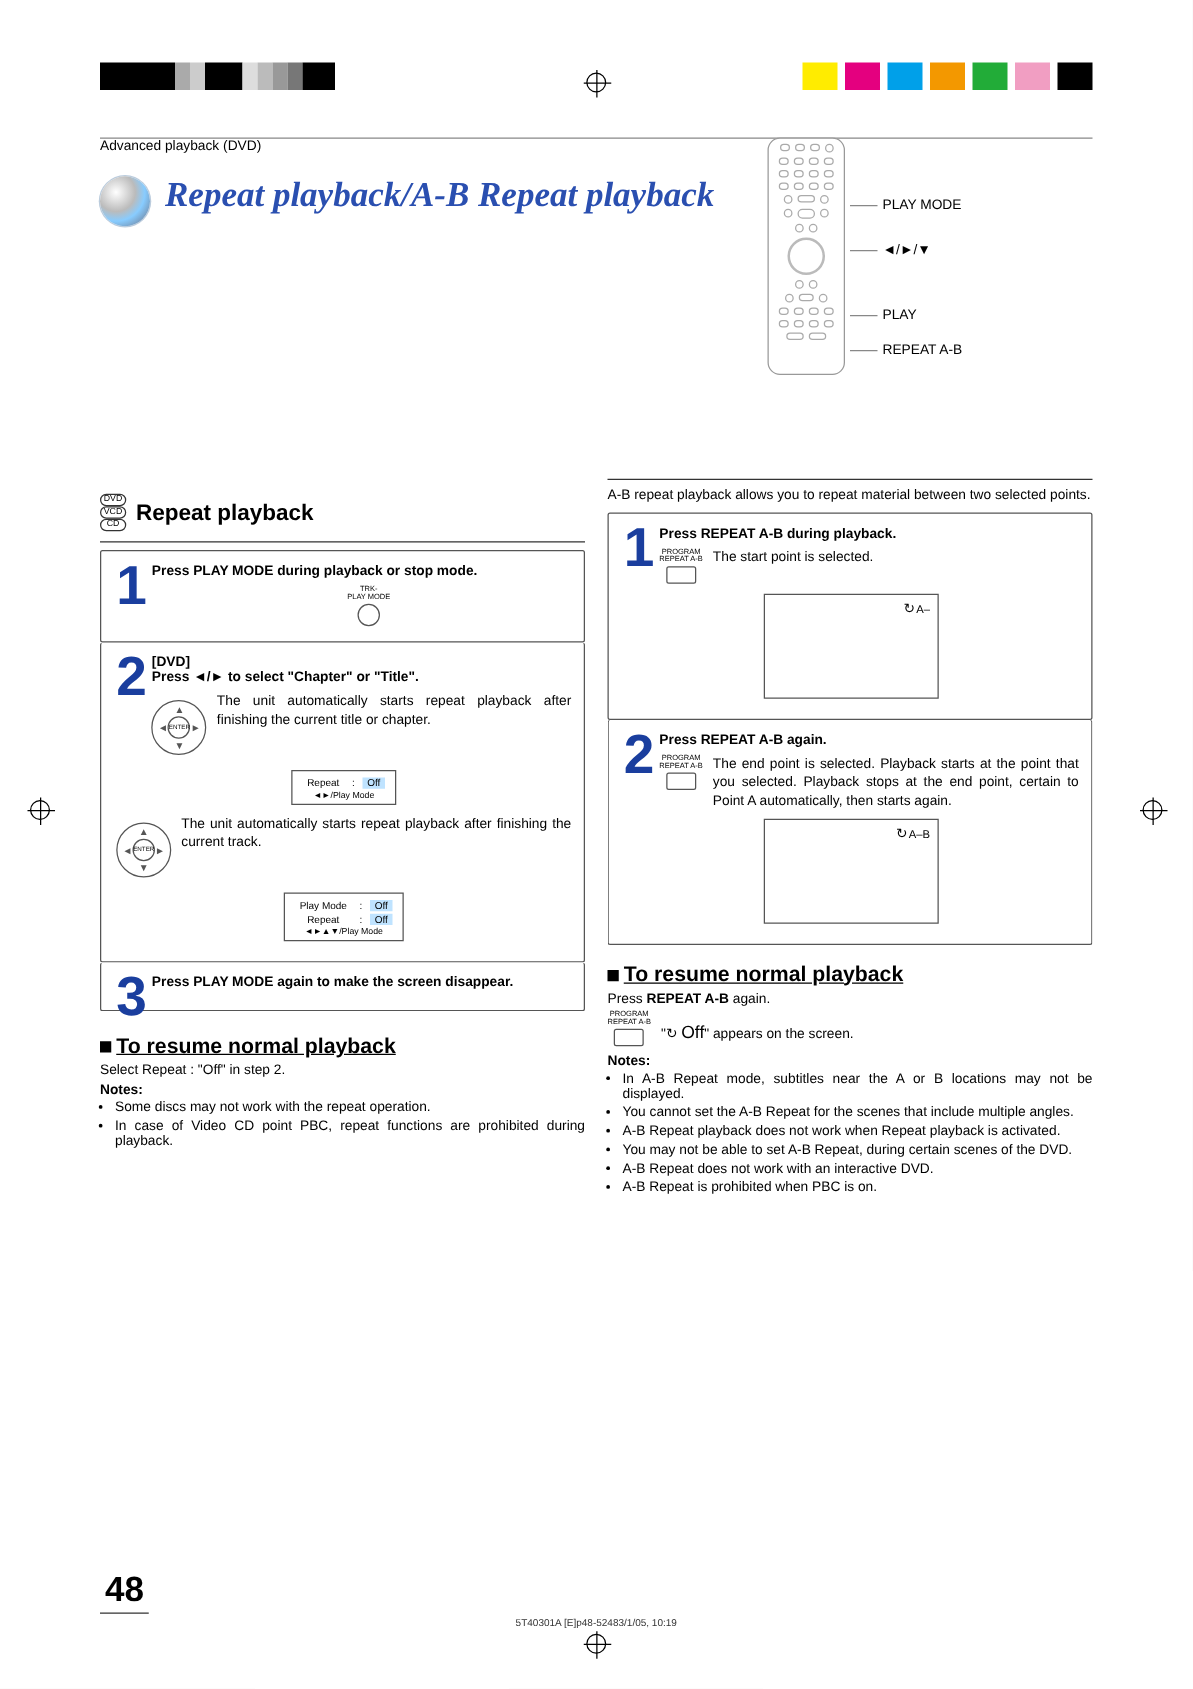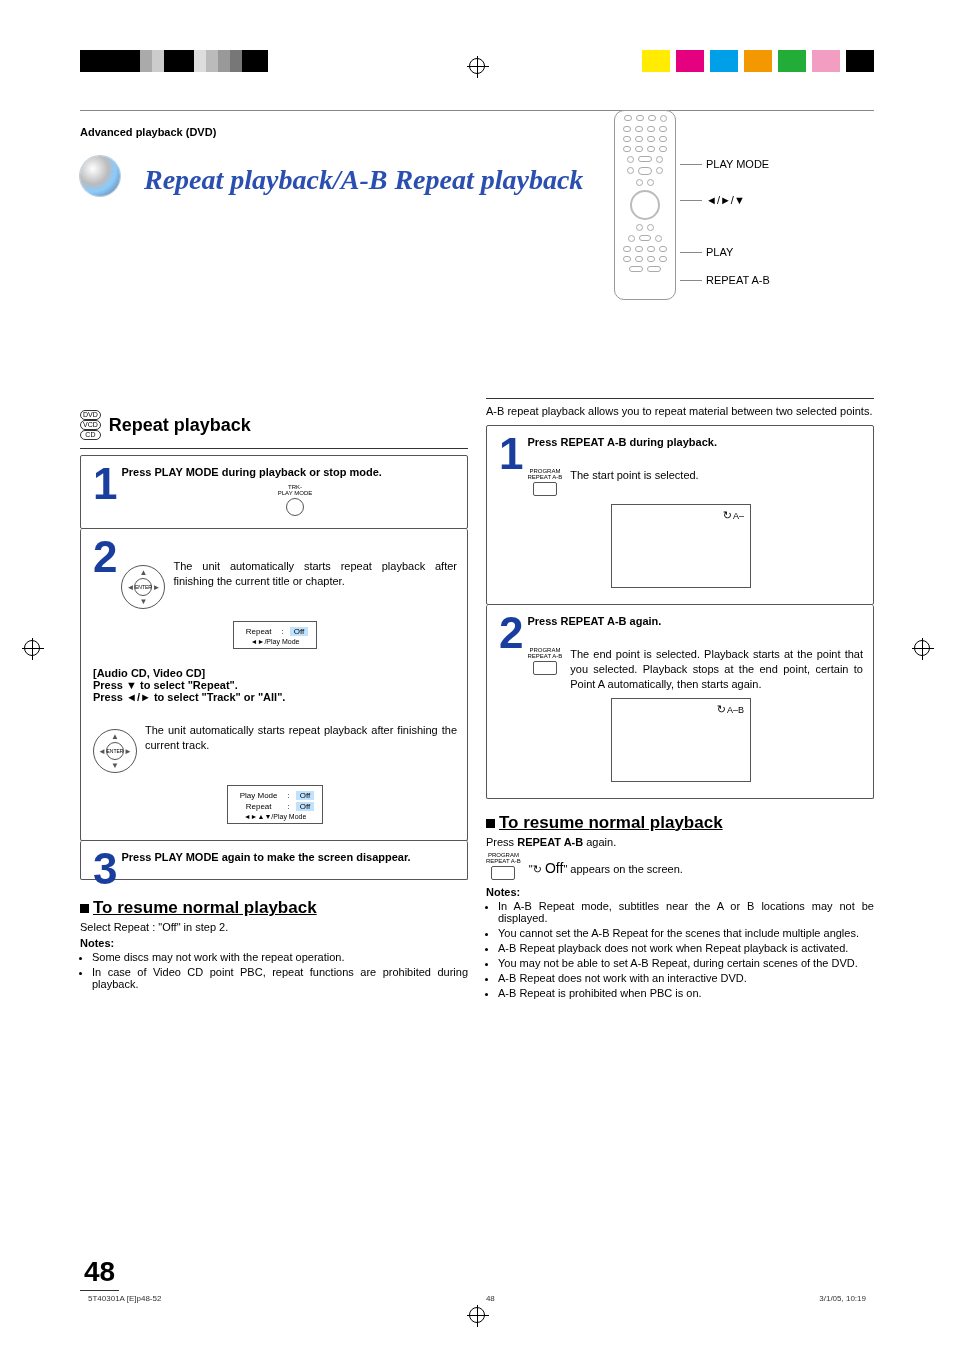--- a/index.html
+++ b/index.html
@@ -15,22 +15,22 @@
   .reg-mark { position:absolute; top:58px; left:50%; transform:translateX(-50%); width:16px; height:16px; border:1px solid #000; border-radius:50%; }
   .reg-mark::before, .reg-mark::after { content:""; position:absolute; background:#000; }
   .reg-mark::before { left:7px; top:-3px; width:1px; height:22px; }
   .reg-mark::after { top:7px; left:-3px; height:1px; width:22px; }
   .side-reg { position:absolute; top:640px; width:16px; height:16px; border:1px solid #000; border-radius:50%; }
   .side-reg.left { left:24px; } .side-reg.right { right:24px; }
   .side-reg::before, .side-reg::after { content:""; position:absolute; background:#000; }
   .side-reg::before { left:7px; top:-3px; width:1px; height:22px; }
   .side-reg::after { top:7px; left:-3px; height:1px; width:22px; }
   .content { position:absolute; left:80px; right:80px; top:110px; bottom:90px; }
-  .breadcrumb { font-size:11px; font-weight:bold; border-top:1px solid #888; padding-top:15px; margin-bottom:18px; }
-  .title-row { display:flex; align-items:flex-end; gap:24px; margin-bottom:4px; }
+  .breadcrumb { font-size:11px; font-weight:normal; border-top:1px solid #888; padding-top:0; margin-bottom:18px; }
+  .title-row { display:flex; align-items:flex-start; gap:12px; margin-bottom:4px; }
   .sphere { width:40px; height:40px; border-radius:50%; background: radial-gradient(circle at 32% 32%, #fff, #bbb 40%, #8cf 60%, #667 100%); box-shadow: 0 0 0 1px #bcd; }
   .main-title { font-family: 'Times New Roman', serif; font-style: italic; font-weight: bold; font-size: 28px; color: #2a4fb0; }
   .remote-area { position:absolute; top:0; right:40px; width:220px; height:230px; }
   .remote { width:62px; height:190px; border:1px solid #999; border-radius:10px; background:#fff; position:relative; }
   .remote .row { display:flex; justify-content:center; gap:4px; margin-top:4px; }
   .remote .btn { width:8px; height:6px; border:1px solid #aaa; border-radius:3px; }
   .remote .dpad { width:30px; height:30px; border:2px solid #bbb; border-radius:50%; margin:4px auto; position:relative; }
   .section-hdr { display:flex; align-items:center; gap:8px; margin:14px 0 8px; }
   .disc-icons { font-size:7px; line-height:8px; text-align:center; }
   .disc-icons span { display:block; border:1px solid #333; border-radius:6px; padding:0 2px; margin:0; }
@@ -56,26 +56,26 @@
   .sq { display:inline-block; width:9px; height:9px; background:#000; vertical-align:middle; margin-right:4px; }
   .screen { border:1px solid #555; width:140px; height:84px; background:#fff; position:relative; margin:6px auto; }
   .screen .mark { position:absolute; top:4px; right:6px; font-size:9px; }
   .screen .mark::before { content:"↻"; font-size:11px; margin-right:1px; }
   .intro-p { font-size:11px; margin-bottom:8px; }
   .bullets { font-size:11px; padding-left:12px; }
   .bullets li { list-style:disc; margin-bottom:3px; text-align:justify; }
   .indent-note { font-size:11px; margin:4px 0 2px; font-weight:bold; }
   .resume-hdr { font-size:17px; font-weight:bold; margin-top:10px;text-decoration:underline; }
   .big-pg { font-size:28px; font-weight:bold; position:absolute; left:80px; bottom:60px; border-bottom:1px solid #333; padding:0 4px 2px; }
-  .footer-line { position:absolute; left:88px; right:88px; bottom:48px; font-size:8px; color:#333; display:flex; justify-content:space-between; }
+  .footer-line { position:absolute; left:88px; right:88px; bottom:48px; font-size:8px; color:#333; display:flex; justify-content:center; }
   .remote-labels { font-size:11px; }
   .rlabel { position:absolute; display:flex; align-items:center; gap:4px; }
   .lead { display:inline-block; height:1px; background:#888; }
   .arrows-sym { font-family: Arial; }
-  .step-flex { display:flex; gap:8px; align-items:flex-start; margin-top:20px; }
+  .step-flex { display:flex; gap:8px; align-items:flex-start; margin-top:2px; }
 </style>
 </head>
 <body>
 <div class="page">
 
   <div class="crop-top">
     <div class="crop-bars">
       <span class="blk" style="width:60px"></span>
       <span class="gry" style="width:12px"></span>
       <span class="gry" style="width:12px;background:#ccc"></span>
@@ -214,20 +214,24 @@
           <div class="step-head">Press PLAY MODE during playback or stop mode.</div>
           <div style="margin-left:40px">
             <div class="tiny-label" style="white-space:pre-line">TRK-
 PLAY MODE</div>
             <div class="small-circle"></div>
           </div>
         </div>
 
         <div class="step-box">
           <span class="big-num">2</span>
+          <div class="step-head">
+            <span>[DVD]</span><br>
+            <span>Press ◄/► to select "Chapter" or "Title".</span>
+          </div>
           <div class="step-flex">
             <div class="dpad2">
               <span class="arr up">▲</span>
                 <span class="arr down">▼</span>
                 <span class="arr left">◄</span>
                 <span class="arr right">►</span>
               <div class="center">ENTER</div>
             </div>
             <div class="step-body" style="flex:1;text-align:justify">The unit automatically starts repeat playback after finishing the current title or chapter.</div>
           </div>
@@ -239,25 +243,20 @@
                       <td>Repeat</td>
                       <td>:</td>
                       <td class="highlight">Off</td>
                     </tr>
                   </tbody>
                 </table>
               <div style="font-size:7px">◄►/Play Mode</div>
             </div>
           </div>
 
-          <div class="step-head" style="margin-top:12px">
-            <span>[Audio CD, Video CD]</span><br>
-            <span>Press ▼ to select "Repeat".</span><br>
-            <span>Press ◄/► to select "Track" or "All".</span>
-          </div>
           <div class="step-flex">
             <div class="dpad2">
               <span class="arr up">▲</span>
                 <span class="arr down">▼</span>
                 <span class="arr left">◄</span>
                 <span class="arr right">►</span>
               <div class="center">ENTER</div>
             </div>
             <div class="step-body" style="flex:1;text-align:justify">The unit automatically starts repeat playback after finishing the current track.</div>
           </div>

